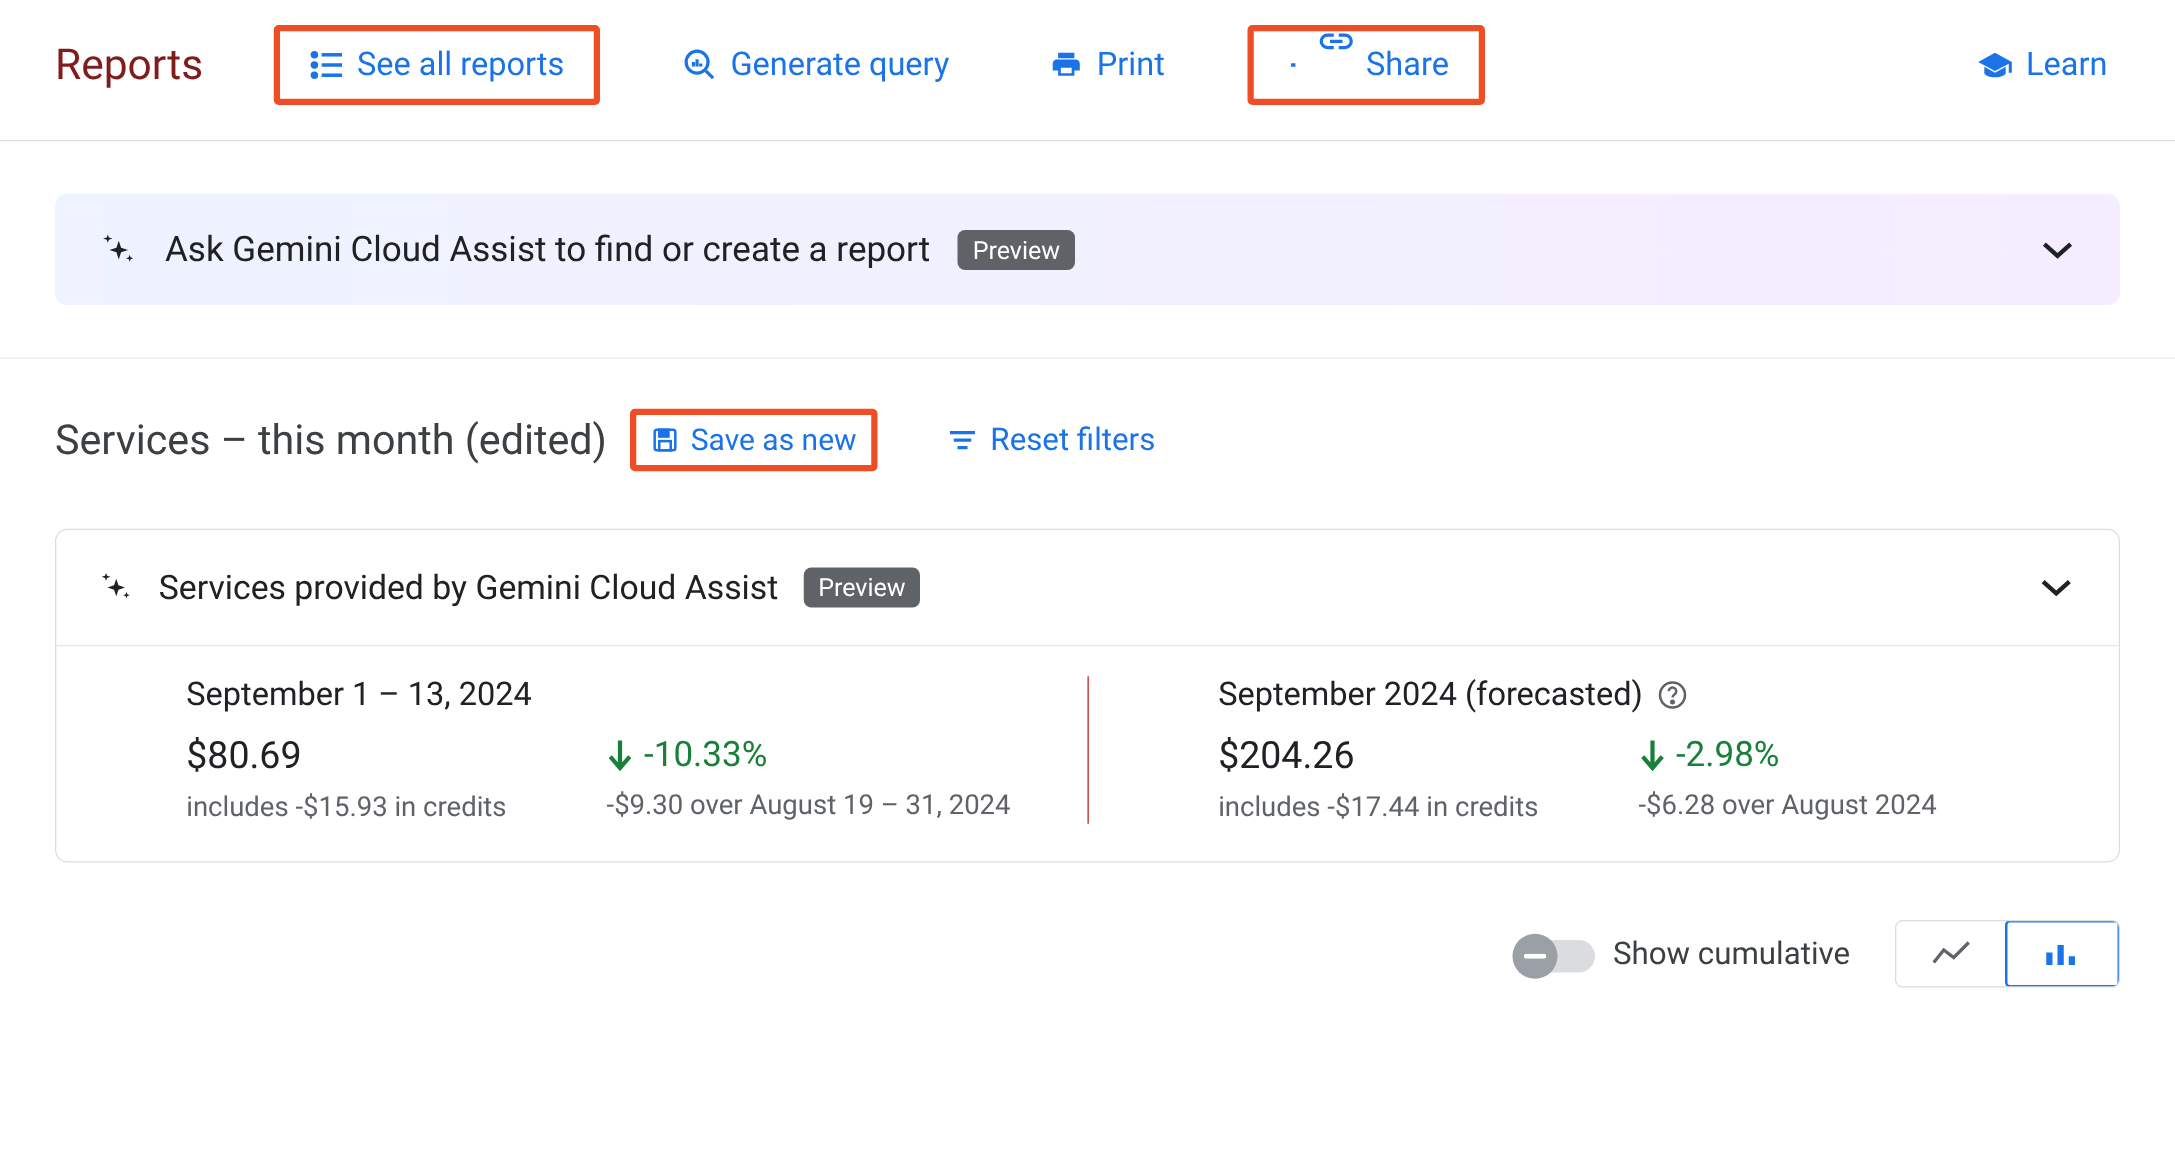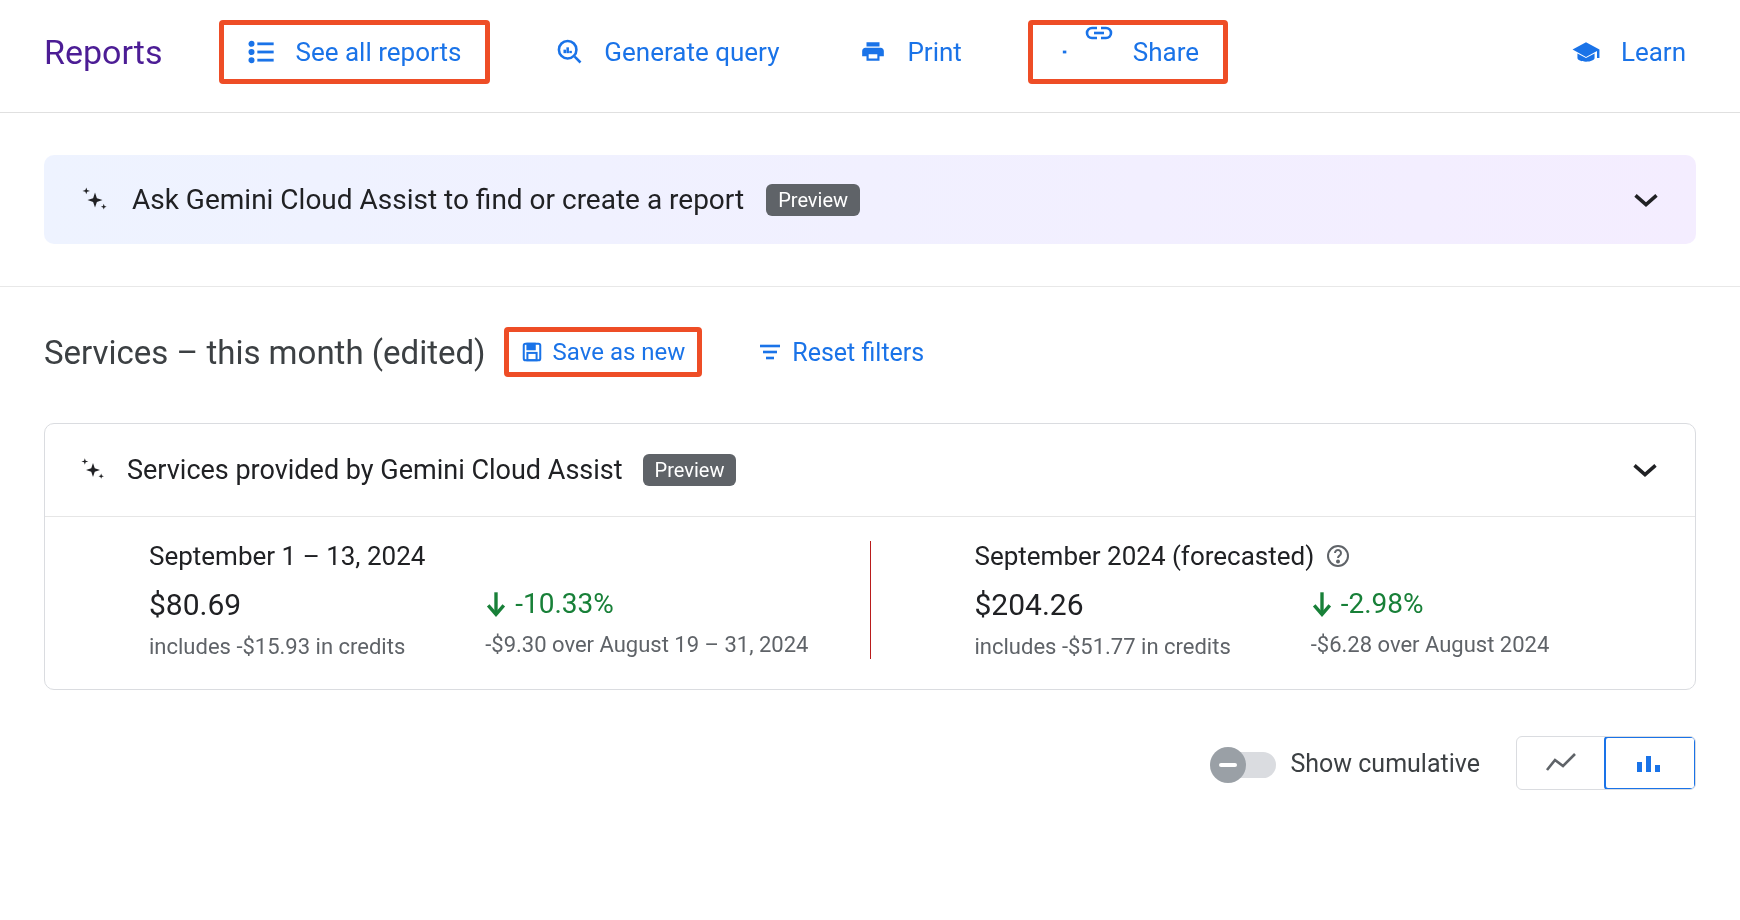--- a/index.html
+++ b/index.html
@@ -13,31 +13,31 @@
   }
   .topbar {
     display: flex;
     align-items: center;
     padding: 20px 40px 28px 44px;
     border-bottom: 1px solid #e0e0e0;
     gap: 56px;
   }
   .topbar-title {
     font-size: 34px;
-    color: #4c1d95;
+    color: #7f1d1d;
   }
   .topbar-actions {
     display: flex;
     align-items: center;
     gap: 52px;
   }
   .action-btn {
     display: inline-flex;
     align-items: center;
-    gap: 20px;
+    gap: 10px;
     color: #1a73e8;
     font-size: 26px;
     cursor: pointer;
     padding: 8px 14px;
     background: none;
     border: none;
     font-family: inherit;
   }
   .action-btn .ico { display:inline-flex; }
   .highlight-box {
@@ -376,21 +376,21 @@
           <svg width="24" height="24" viewBox="0 0 24 24" fill="none" stroke="#5f6368" stroke-width="2">
             <circle cx="12" cy="12" r="10"></circle>
             <path d="M9 9a3 3 0 1 1 4.5 2.6C12.7 12.2 12 12.8 12 14"></path>
             <circle cx="12" cy="17.5" r="1" fill="#5f6368"></circle>
           </svg>
         </span>
       </div>
       <div class="cols-2">
         <div>
           <div class="big-value">$204.26</div>
-          <div class="sub-text">includes -$51.77 in credits</div>
+          <div class="sub-text">includes -$17.44 in credits</div>
         </div>
         <div>
           <div class="delta">
             <span>
               <svg width="22" height="26" viewBox="0 0 16 20" fill="none" stroke="#188038" stroke-width="2.6">
                 <line x1="8" y1="1" x2="8" y2="17"></line>
                   <polyline points="2,11 8,18 14,11"></polyline>
               </svg>
             </span>
             <span>-2.98%</span>

